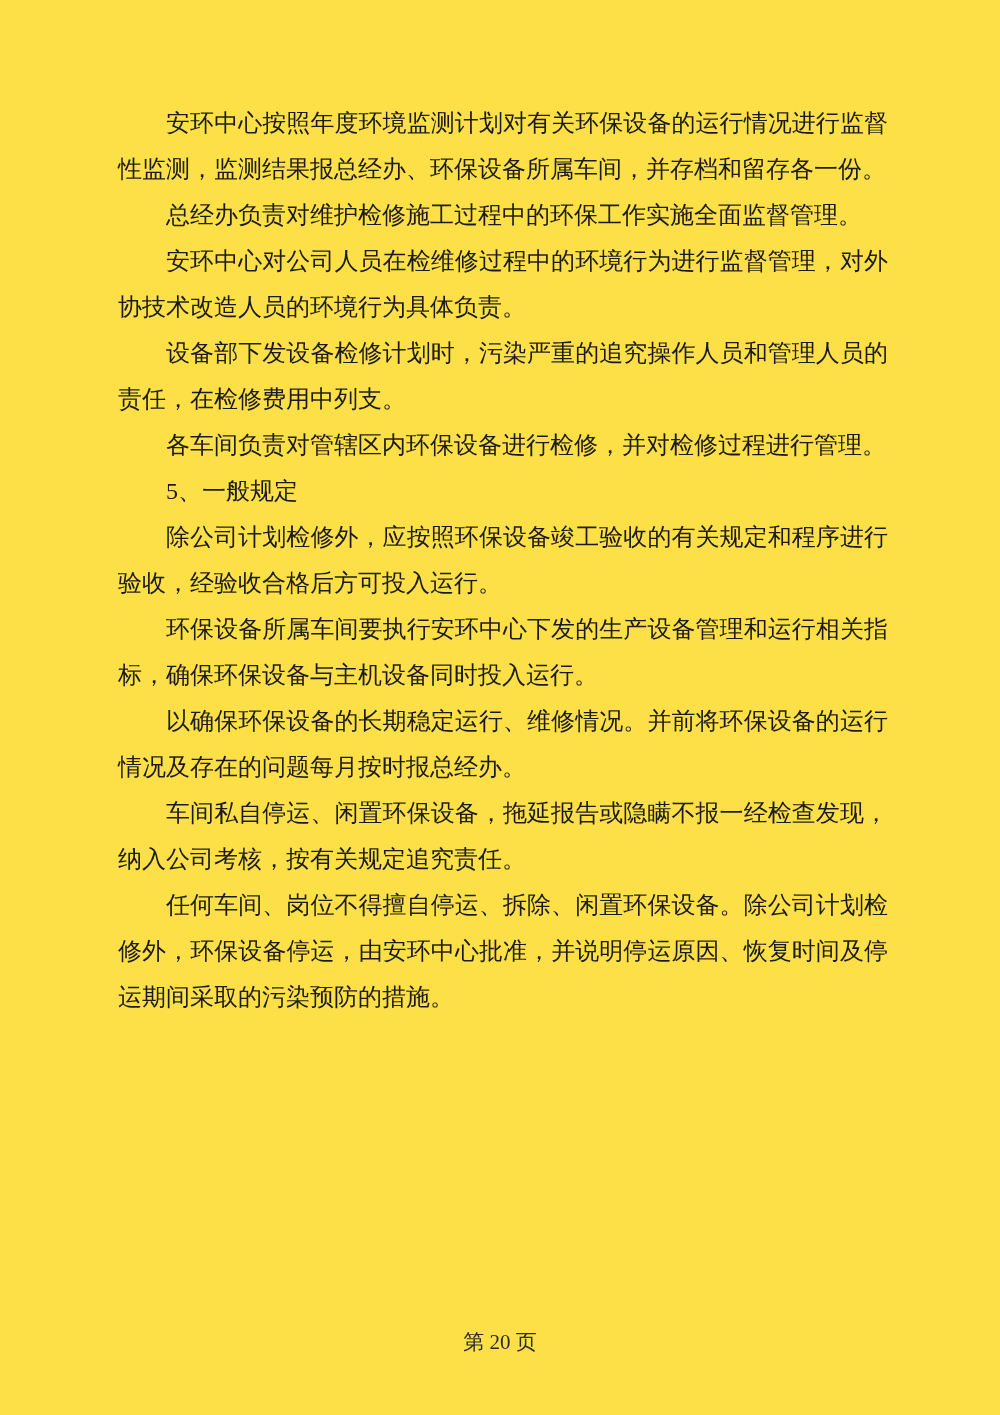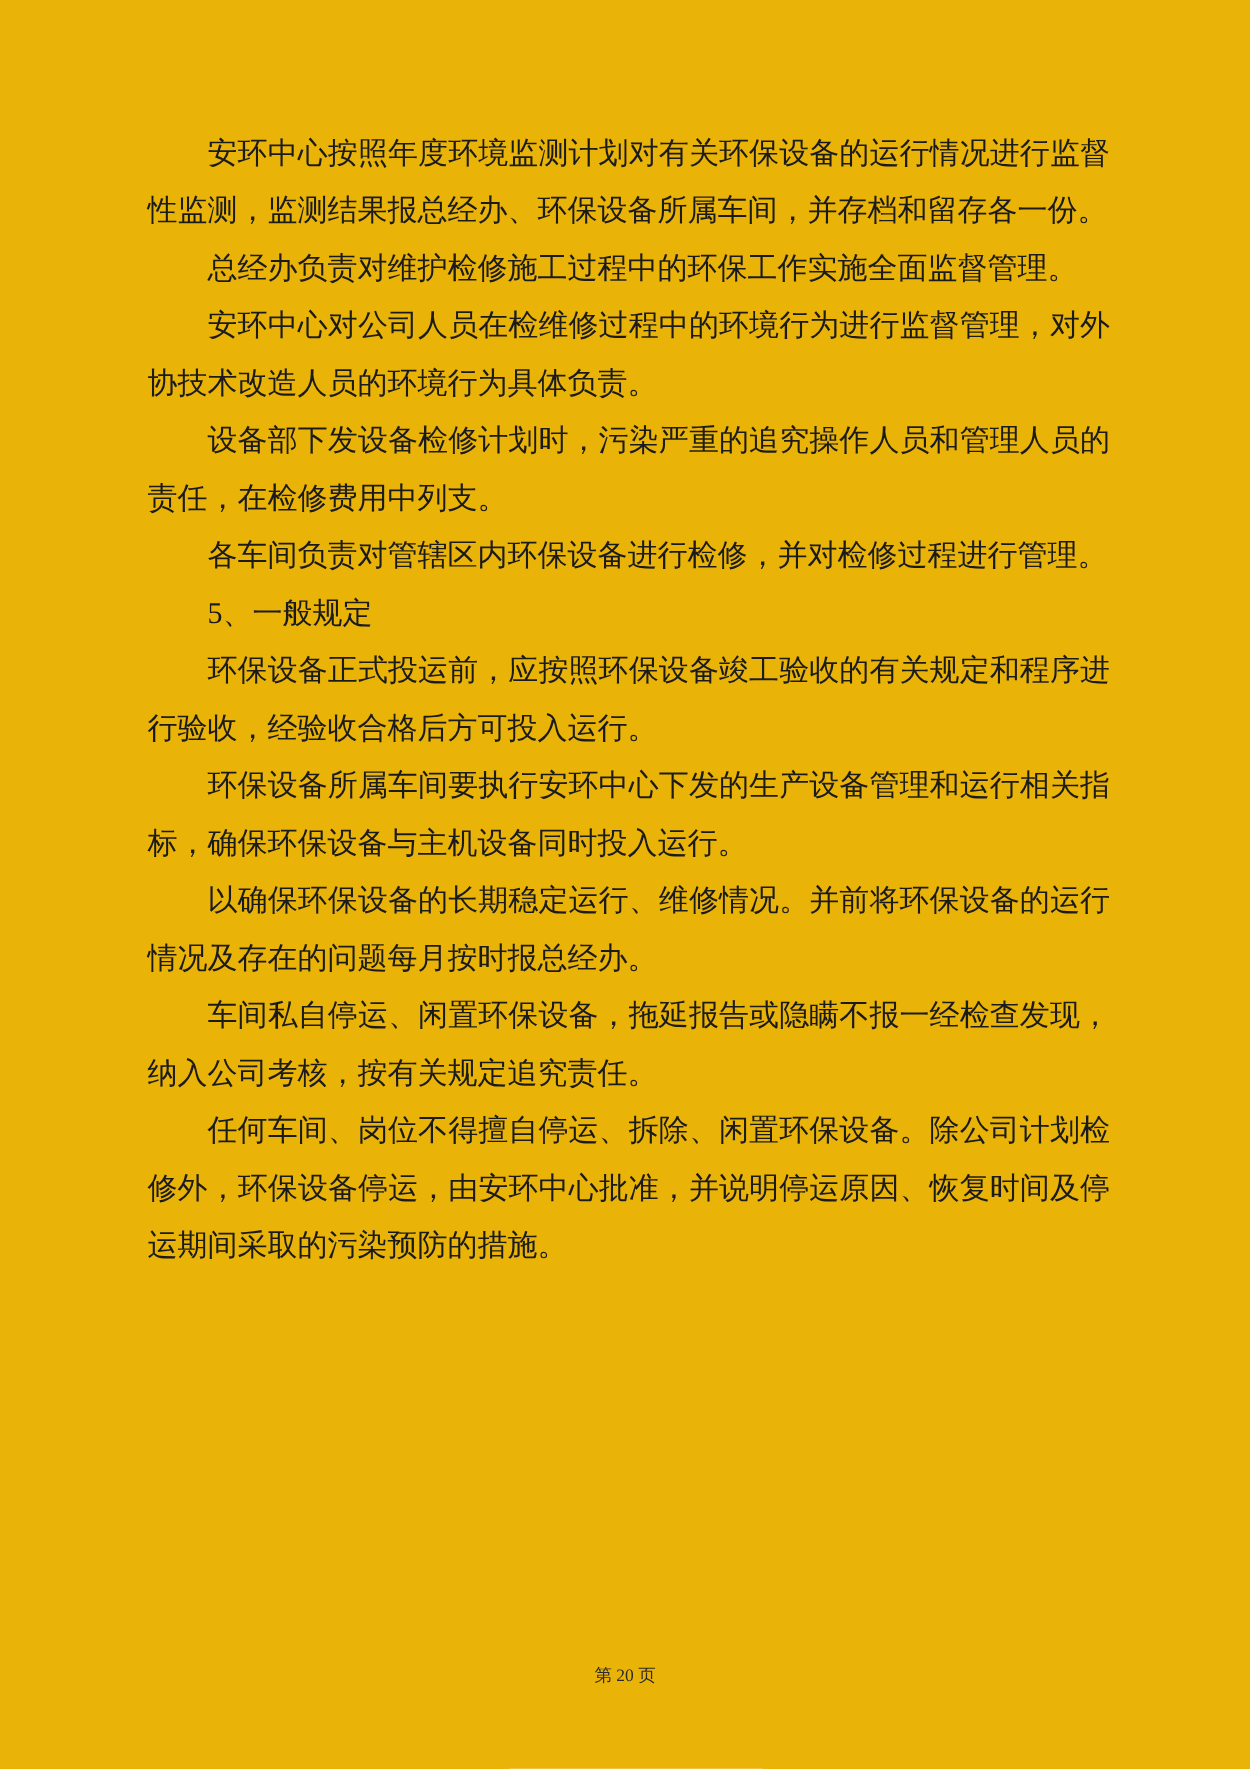--- a/index.html
+++ b/index.html
@@ -13,21 +13,21 @@
     position: relative;
     overflow: hidden;
     font-family: "Liberation Serif", "DejaVu Serif", serif;
   }
   .page {
     position: absolute;
     left: 0;
     top: 0;
     width: 1000px;
     height: 1415px;
-    background: #eab308;
+    background: #fde047;
   }
   .content {
     position: absolute;
     left: 118px;
     top: 100px;
     width: 770px;
     color: #1b1b1b;
     font-size: 24px;
     line-height: 46px;
     text-align: justify;
@@ -40,37 +40,37 @@
   .heading {
     font-weight: normal; 
   }
   .footer {
     position: absolute;
     left: 0;
     top: 1330px;
     width: 1000px;
     text-align: center;
     color: #2b2b2b;
-    font-size: 14px;
+    font-size: 21px;
     line-height: 24px;
   }
 </style>
 </head>
 <body>
 
 <div class="page">
 
   <div class="content">
     <p>安环中心按照年度环境监测计划对有关环保设备的运行情况进行监督性监测，监测结果报总经办、环保设备所属车间，并存档和留存各一份。</p>
     <p>总经办负责对维护检修施工过程中的环保工作实施全面监督管理。</p>
     <p>安环中心对公司人员在检维修过程中的环境行为进行监督管理，对外协技术改造人员的环境行为具体负责。</p>
     <p>设备部下发设备检修计划时，污染严重的追究操作人员和管理人员的责任，在检修费用中列支。</p>
     <p>各车间负责对管辖区内环保设备进行检修，并对检修过程进行管理。</p>
     <p class="heading">5、一般规定</p>
-    <p>环保设备正式投运前，应按照环保设备竣工验收的有关规定和程序进行验收，经验收合格后方可投入运行。</p>
+    <p>除公司计划检修外，应按照环保设备竣工验收的有关规定和程序进行验收，经验收合格后方可投入运行。</p>
     <p>环保设备所属车间要执行安环中心下发的生产设备管理和运行相关指标，确保环保设备与主机设备同时投入运行。</p>
     <p>以确保环保设备的长期稳定运行、维修情况。并前将环保设备的运行情况及存在的问题每月按时报总经办。</p>
     <p>车间私自停运、闲置环保设备，拖延报告或隐瞒不报一经检查发现，纳入公司考核，按有关规定追究责任。</p>
     <p>任何车间、岗位不得擅自停运、拆除、闲置环保设备。除公司计划检修外，环保设备停运，由安环中心批准，并说明停运原因、恢复时间及停运期间采取的污染预防的措施。</p>
   </div>
 
   <div class="footer">
     <span>第 20 页</span>
   </div>
 

